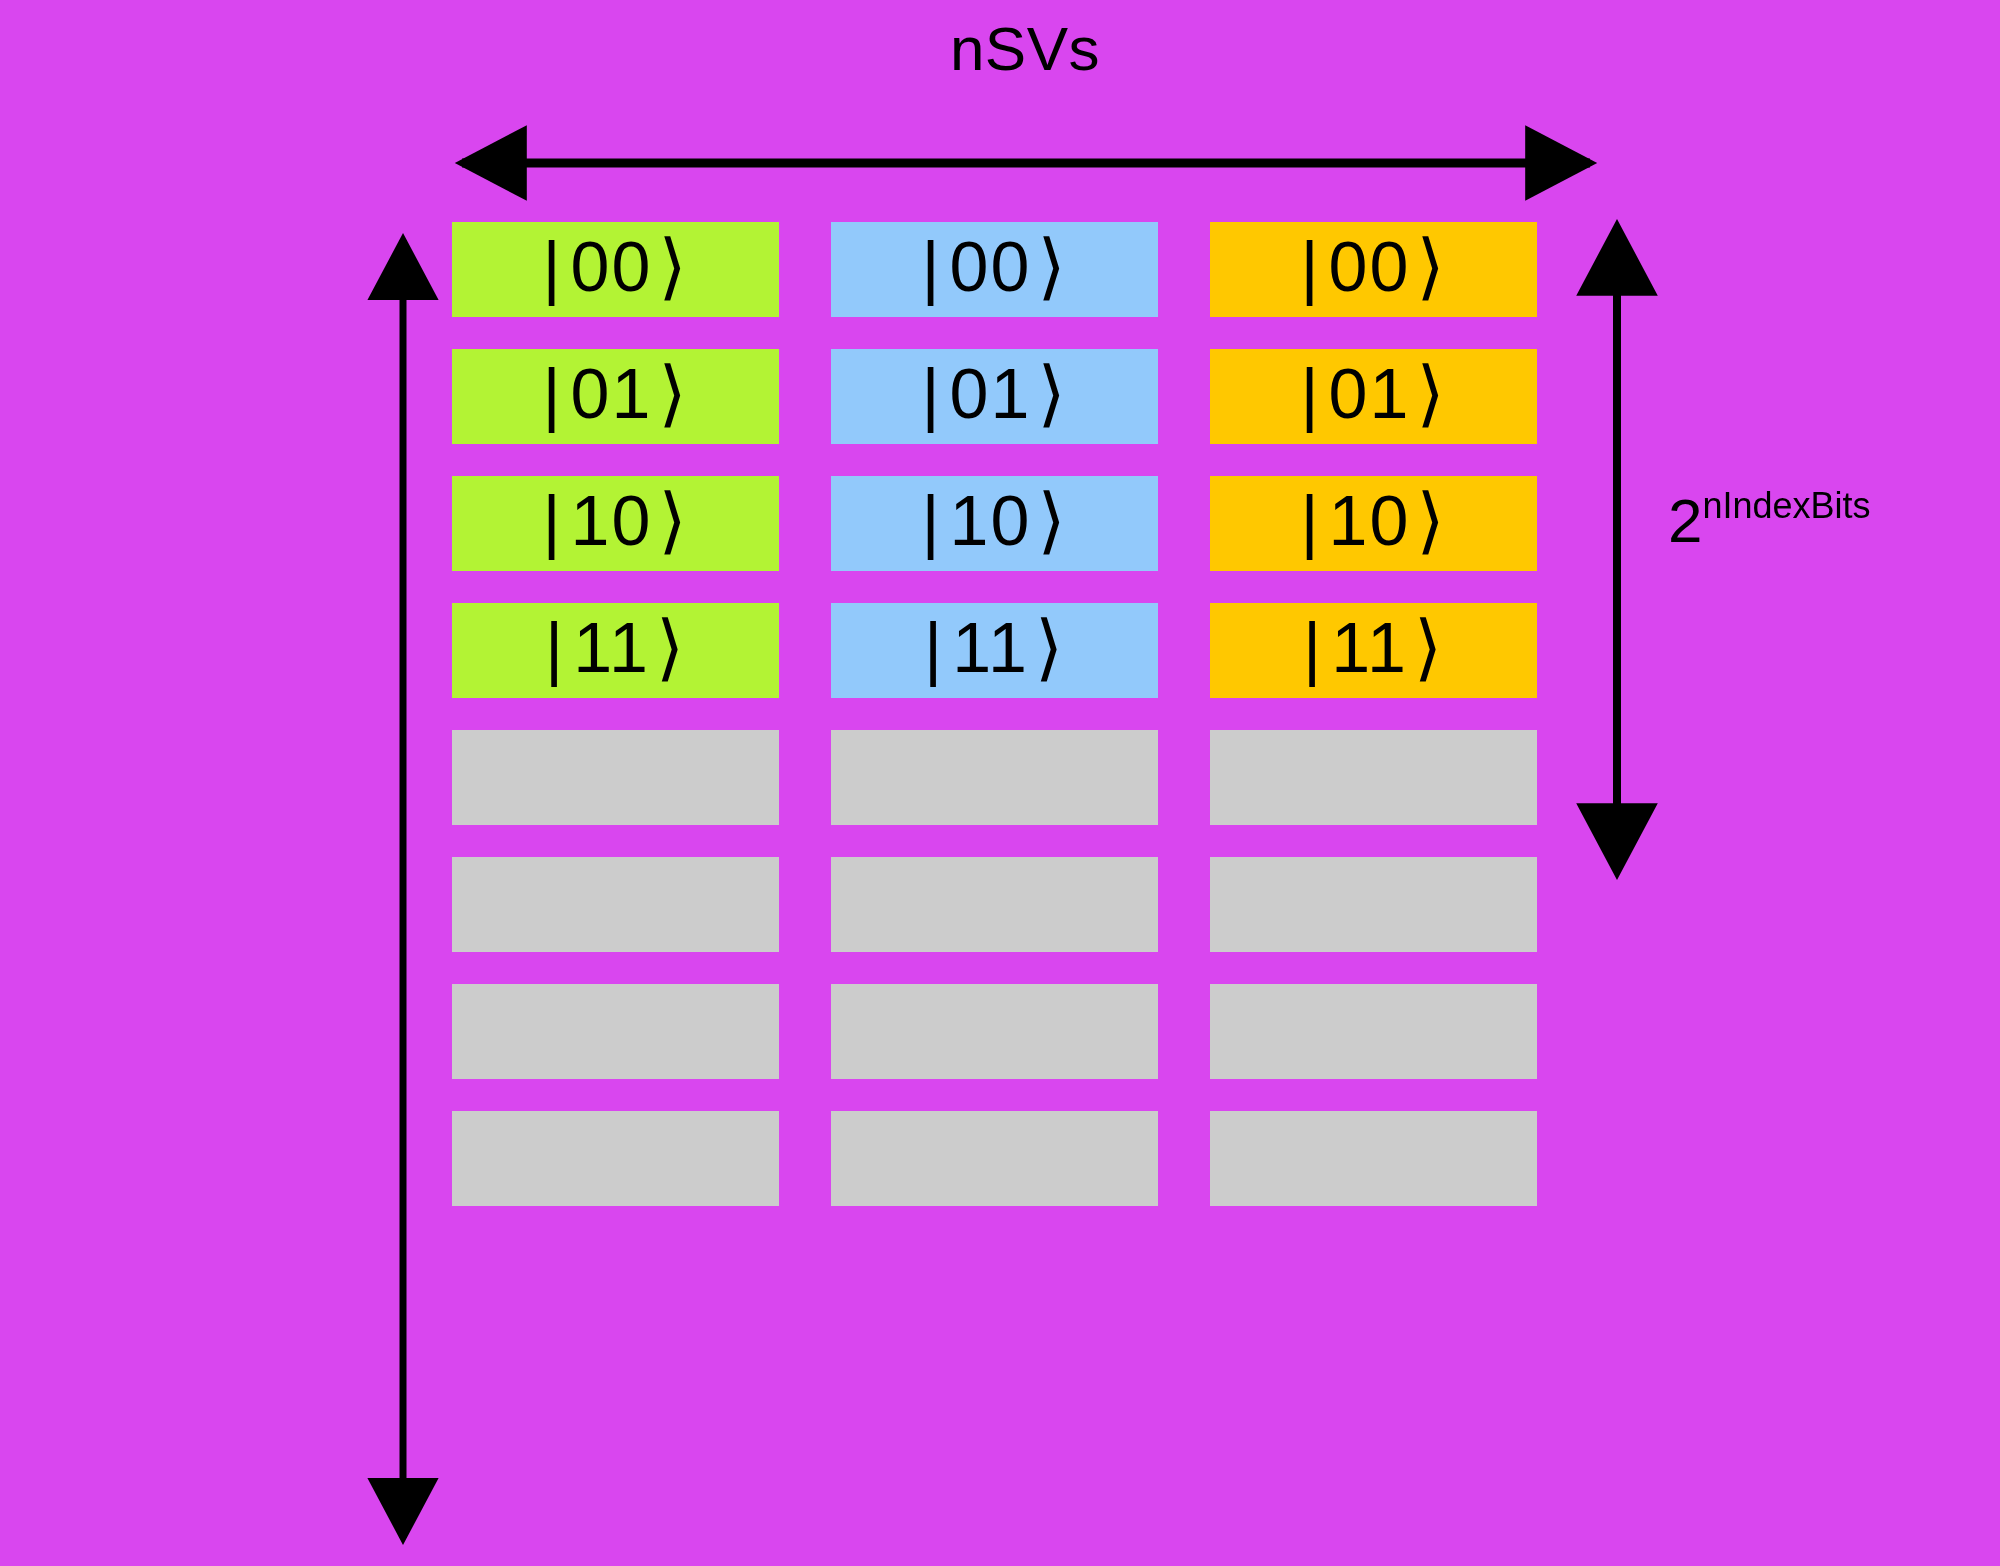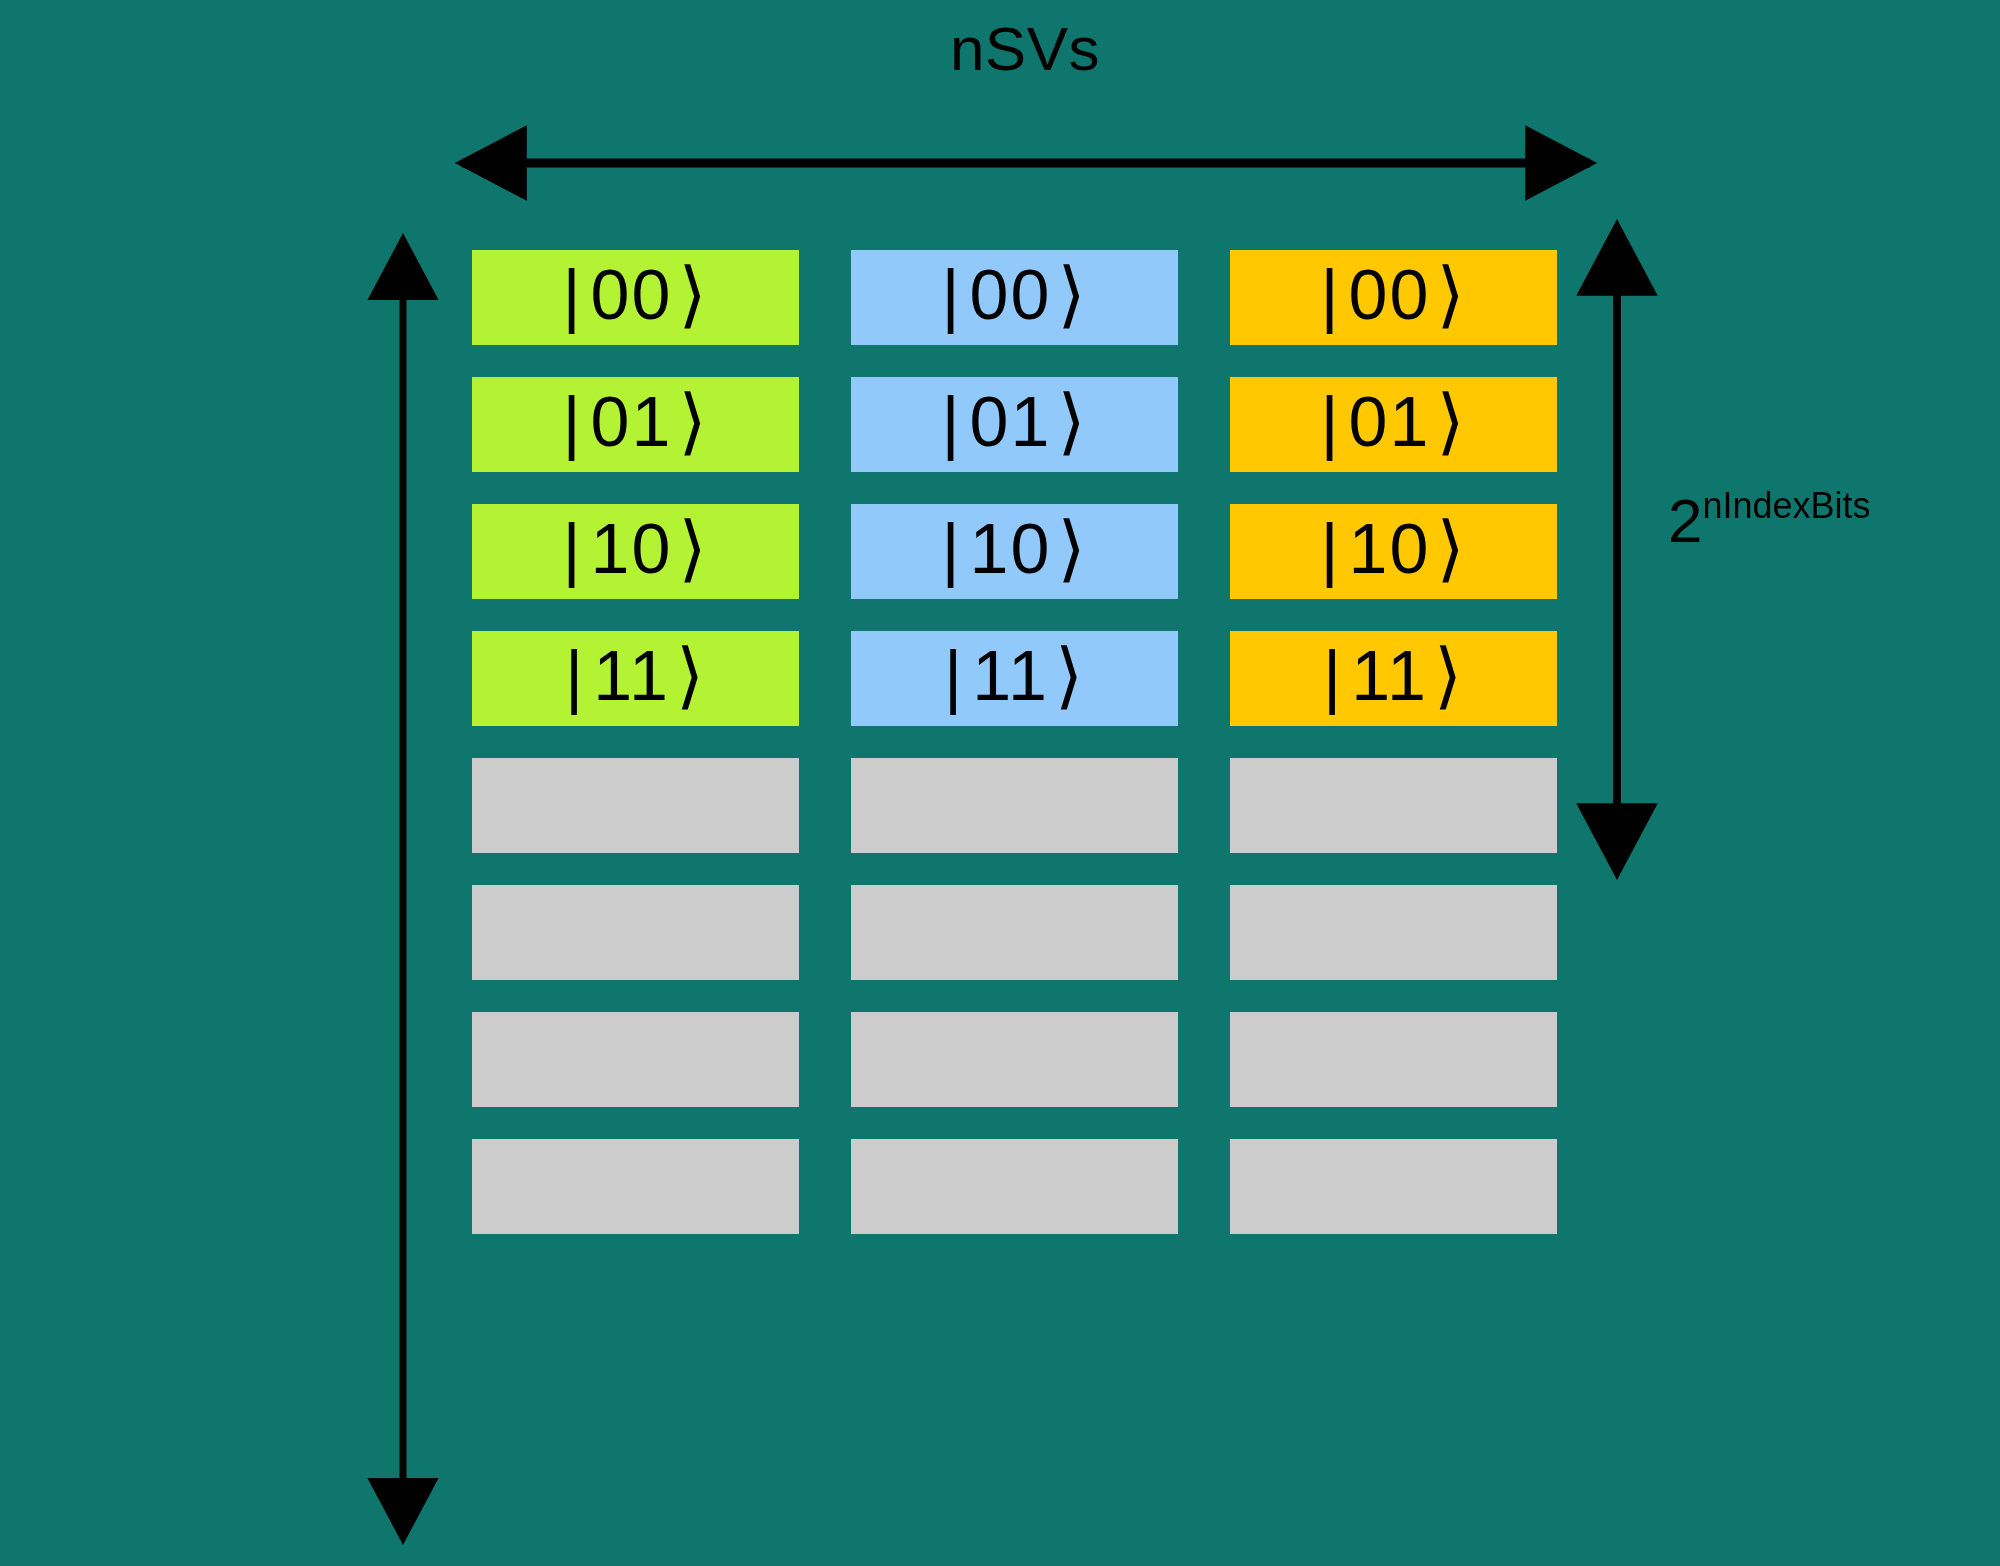--- a/index.html
+++ b/index.html
@@ -10,21 +10,21 @@
   }
   body {
     font-family: "Liberation Sans", sans-serif;
     color: #000000;
   }
 
   #canvas {
     position: relative;
     width: 2000px;
     height: 1566px;
-    background: #0f766e;
+    background: #d946ef;
     overflow: hidden;
   }
 
   
   #title-nsvs {
     position: absolute;
     left: 0;
     top: 18px;
     width: 2000px;
     text-align: center;
@@ -74,25 +74,24 @@
     left: 0;
     top: 0;
     width: 2000px;
     height: 1566px;
     pointer-events: none;
   }
 
   
   #grid {
     position: absolute;
-    left: 472px;
+    left: 452px;
     top: 222px;
     width: 1108px;
     height: 1290px;
-    margin-top: 28px;
   }
   .grid-row {
     position: absolute;
     left: 0;
     width: 1108px;
     height: 95px;
   }
   .cell {
     position: absolute;
     top: 0;

